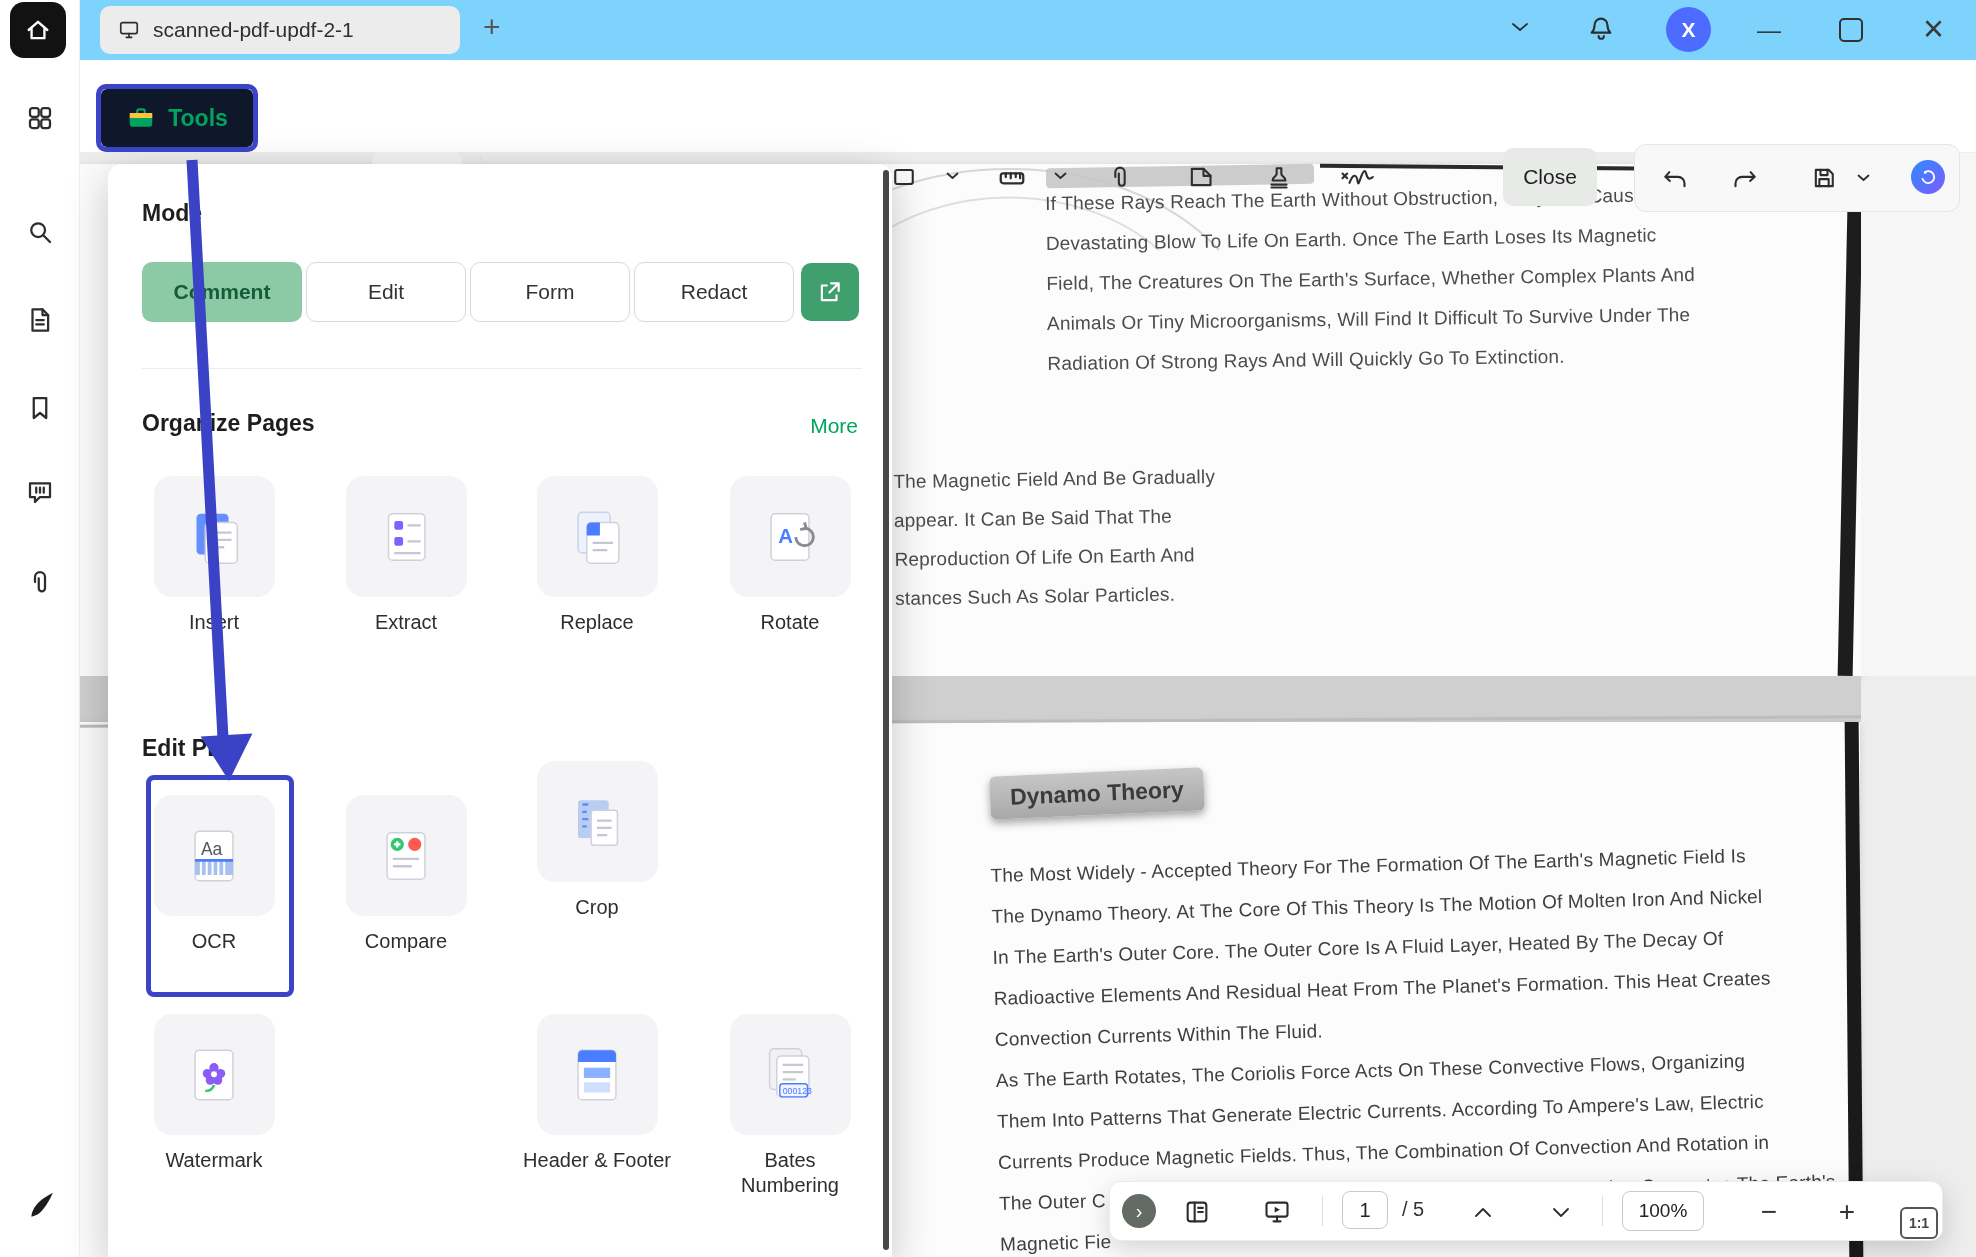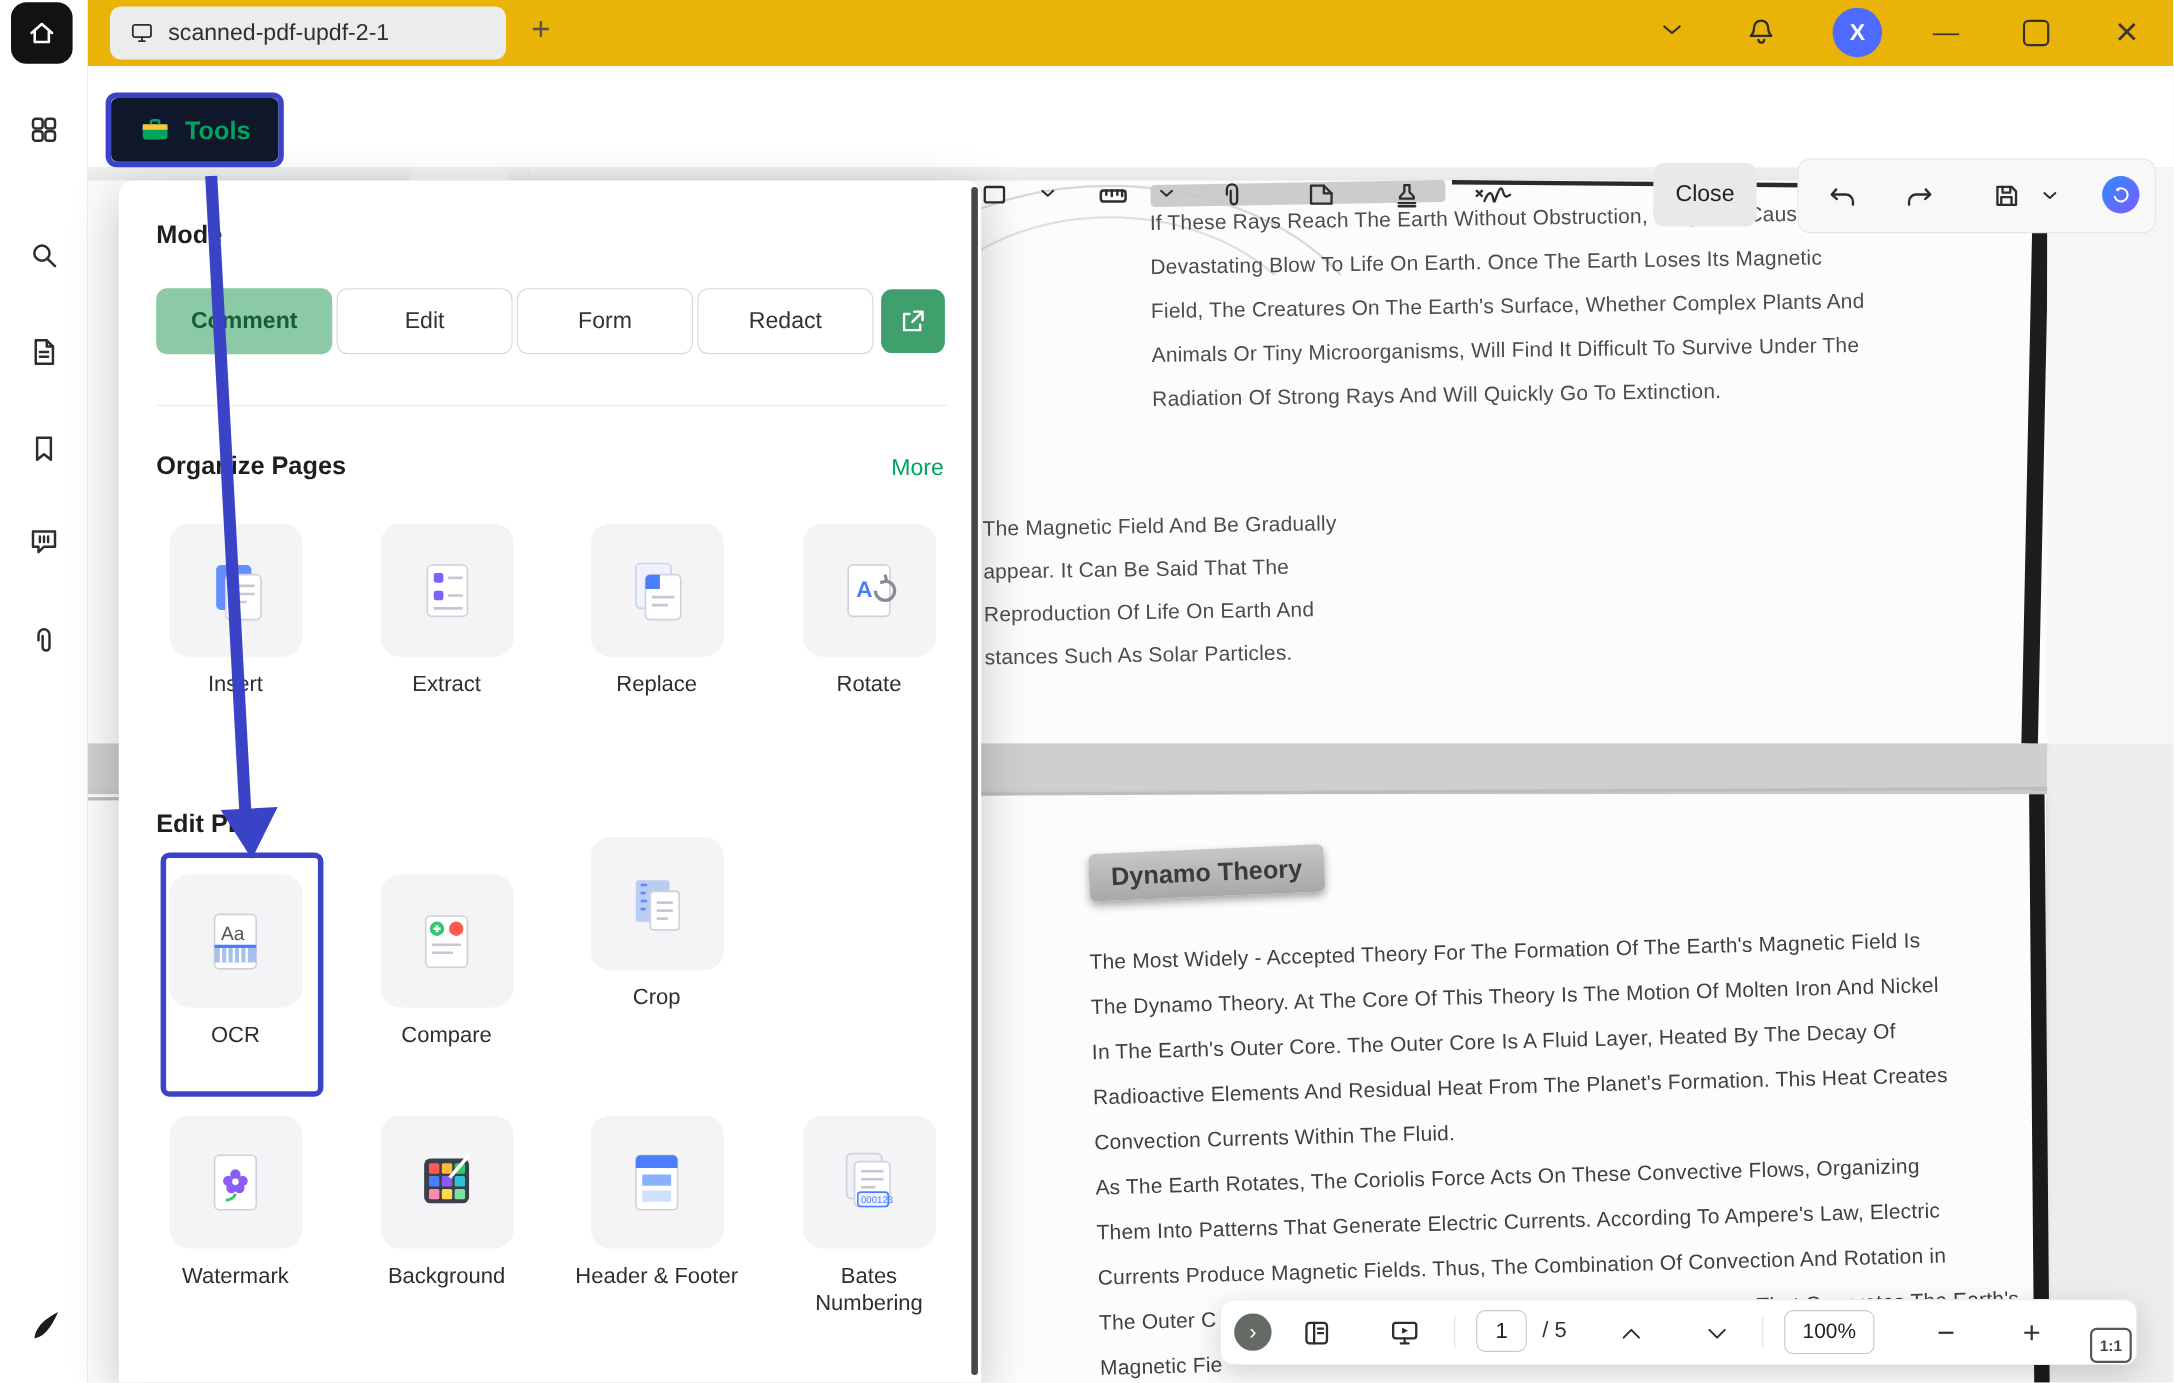--- a/index.html
+++ b/index.html
@@ -8,21 +8,21 @@
   svg{display:block;}
   .st{stroke:#2d2d2d;stroke-width:1.8;fill:none;stroke-linecap:round;stroke-linejoin:round;}
   .stw{stroke:#fff;stroke-width:2;fill:none;stroke-linecap:round;stroke-linejoin:round;}
 
   
   .sidebar{position:absolute;left:0;top:0;width:79px;height:1257px;background:#fff;border-right:1px solid #efefef;z-index:6;}
   .side-ic{position:absolute;left:21px;width:38px;height:38px;display:flex;align-items:center;justify-content:center;cursor:pointer;}
   .home-btn{position:absolute;left:10px;top:2px;width:56px;height:56px;background:#121212;border-radius:14px;display:flex;align-items:center;justify-content:center;cursor:pointer;}
 
   
-  .titlebar{position:absolute;left:79px;top:0;right:0;height:60px;background:#eab308;z-index:5;}
+  .titlebar{position:absolute;left:79px;top:0;right:0;height:60px;background:#7dd3fc;z-index:5;}
   .tab{position:absolute;left:21px;top:6px;width:360px;height:48px;background:#ececec;border-radius:10px;display:flex;align-items:center;gap:13px;padding:0 18px;box-sizing:border-box;cursor:pointer;}
   .tab-title{font-size:21px;color:#2f2f2f;white-space:nowrap;}
   .glyph-btn{position:absolute;display:flex;align-items:center;justify-content:center;cursor:pointer;color:#3a3a3a;}
   .avatar{position:absolute;left:1587px;top:7px;width:45px;height:45px;border-radius:50%;background:#4d6bfe;color:#fff;font-size:21px;font-weight:bold;display:flex;align-items:center;justify-content:center;cursor:pointer;}
   .maxbox{width:20px;height:20px;border:2.5px solid #333;border-radius:5px;}
 
   
   .toolbar{position:absolute;left:79px;top:60px;right:0;height:92px;background:#fff;border-bottom:1px solid #ededed;z-index:5;padding-left:45px;}
   .tbtn{position:absolute;top:97px;width:40px;height:40px;display:flex;align-items:center;justify-content:center;cursor:pointer;}
   .chev{position:absolute;top:112px;cursor:pointer;}
@@ -460,38 +460,20 @@
             <circle cx="19.5" cy="23" r="3.2" fill="#8b5cf6"></circle>
           <circle cx="28.5" cy="23" r="3.2" fill="#8b5cf6"></circle>
             <circle cx="21.5" cy="27.5" r="3.2" fill="#8b5cf6"></circle>
           <circle cx="26.5" cy="27.5" r="3.2" fill="#8b5cf6"></circle>
             <circle cx="24" cy="23.5" r="2" fill="#fff"></circle>
           <path d="M24 31 c-1 3 -4 4 -6 4" stroke="#35c66f" stroke-width="1.8" fill="none"></path>
         </svg>
       </div>
       <div class="tile-label">Watermark</div>
     </div>
-    <div class="tool-item" style="left:223px;top:850px">
-      <div class="tile">
-        <svg width="70" height="70" viewBox="0 0 48 48">
-          <rect x="10" y="9" width="28" height="28" rx="4" fill="#3a3f4a"></rect>
-          <rect x="13" y="12" width="6.5" height="6.5" rx="1" fill="#ff5a52"></rect>
-            <rect x="21" y="12" width="6.5" height="6.5" rx="1" fill="#ffb93d"></rect>
-            <rect x="29" y="12" width="6.5" height="6.5" rx="1" fill="#35c66f"></rect>
-          <rect x="13" y="20" width="6.5" height="6.5" rx="1" fill="#4a7dff"></rect>
-            <rect x="21" y="20" width="6.5" height="6.5" rx="1" fill="#8b5cf6"></rect>
-            <rect x="29" y="20" width="6.5" height="6.5" rx="1" fill="#2bc3d8"></rect>
-          <rect x="13" y="28" width="6.5" height="6.5" rx="1" fill="#ff8ab0"></rect>
-            <rect x="21" y="28" width="6.5" height="6.5" rx="1" fill="#ffd84d"></rect>
-            <rect x="29" y="28" width="6.5" height="6.5" rx="1" fill="#7ce0a0"></rect>
-          <path d="M38 7 L26 21" stroke="#fff" stroke-width="2.2"></path>
-        </svg>
-      </div>
-      <div class="tile-label">Background</div>
-    </div>
     <div class="tool-item" style="left:414px;top:850px">
       <div class="tile">
         <svg width="70" height="70" viewBox="0 0 48 48">
           <rect x="11" y="7" width="26" height="34" rx="3" fill="#fff" stroke="#d0d0da"></rect>
           <path d="M11 10 a3 3 0 0 1 3 -3 h20 a3 3 0 0 1 3 3 v5 h-26 z" fill="#4a7dff"></path>
           <rect x="15" y="19" width="18" height="7" fill="#8ab1ff"></rect>
           <rect x="15" y="29" width="18" height="7" fill="#cfe0ff"></rect>
         </svg>
       </div>
       <div class="tile-label">Header &amp; Footer</div>

